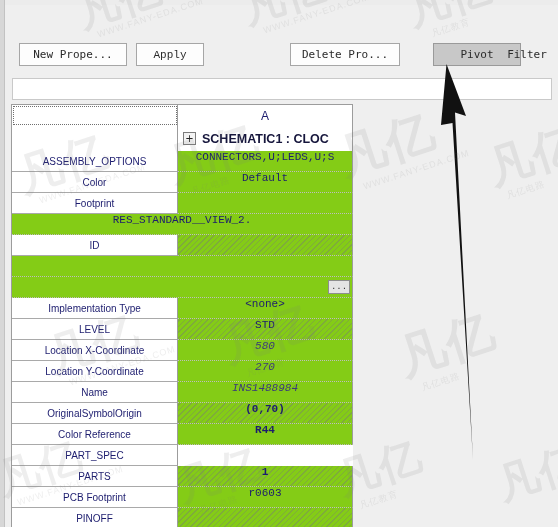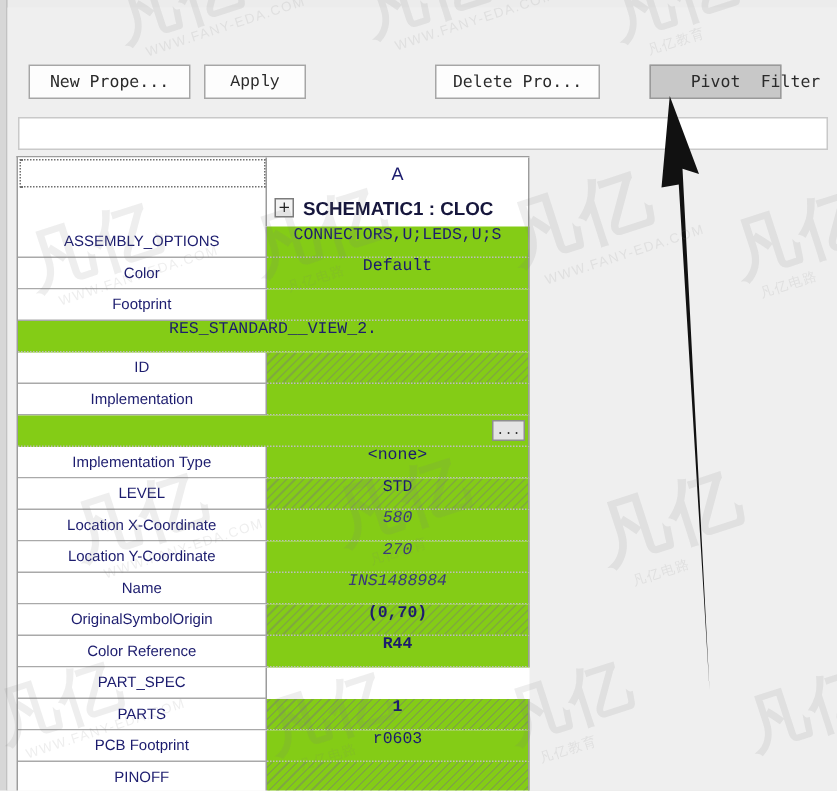--- a/index.html
+++ b/index.html
@@ -220,21 +220,20 @@
             <span>RES_STANDARD__VIEW_2.</span>
           </div>
         </div>
         <div class="grow">
           <div class="gcell-label">ID</div>
           <div class="gcell-val hatched">
             <span></span>
           </div>
         </div>
         <div class="grow">
-          <div class="gcell-label">Implementation</div>
           <div class="gcell-val">
             <span></span>
           </div>
         </div>
         <div class="grow">
           <div class="gcell-val">
             <span></span>
             <div class="ellipsis-btn">...</div>
           </div>
         </div>

